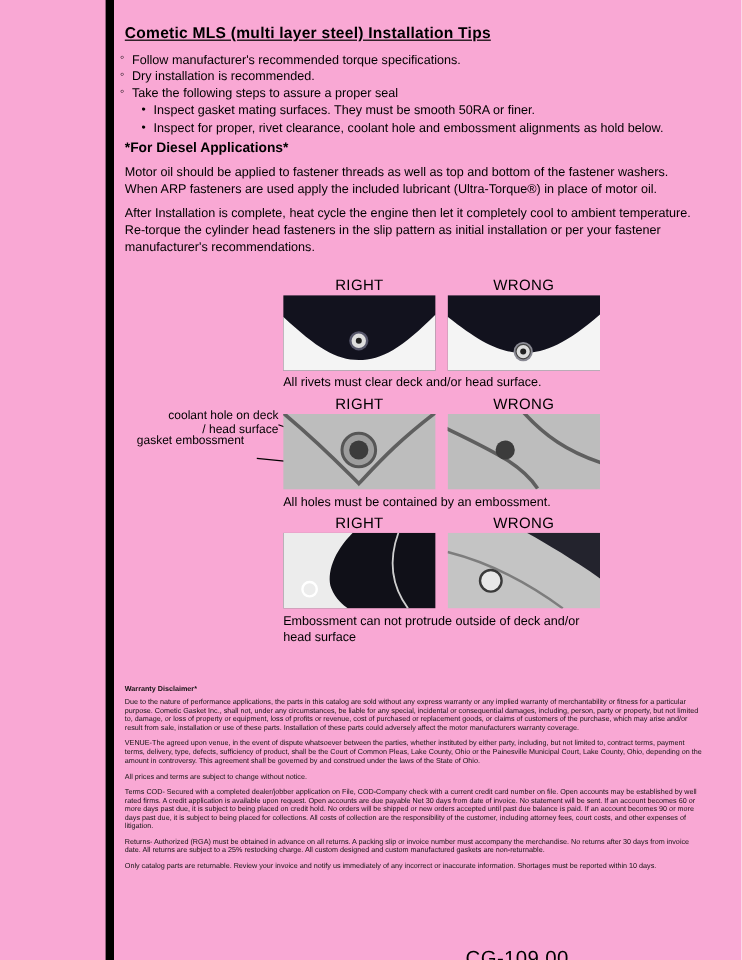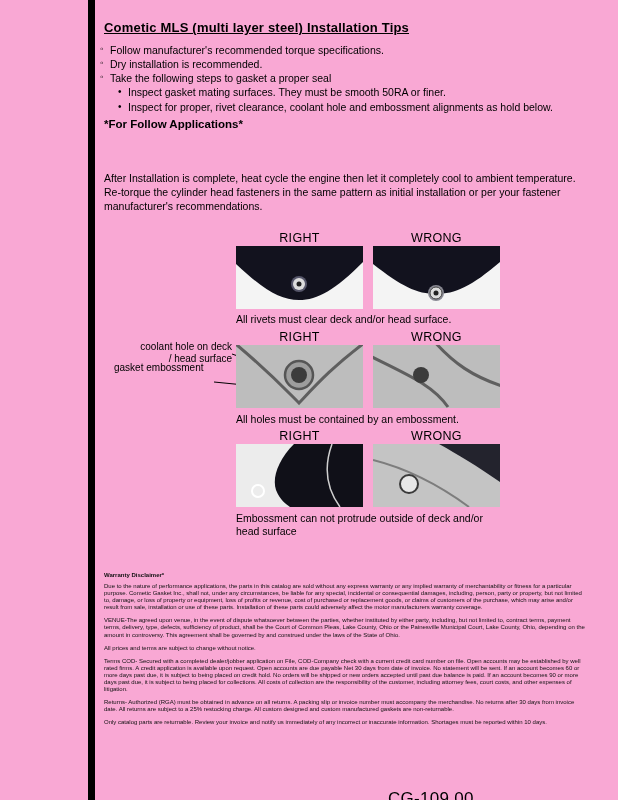--- a/index.html
+++ b/index.html
@@ -53,29 +53,30 @@
 
 <div class="page">
 
   <div class="abs spine"></div>
 
   <div class="abs title">Cometic MLS (multi layer steel) Installation Tips</div>
 
   <div class="abs tips">
     <div class="tip">Follow manufacturer's recommended torque specifications.</div>
     <div class="tip">Dry installation is recommended.</div>
-    <div class="tip">Take the following steps to gasket a proper seal</div>
+    <div class="tip">Take the following steps to assure a proper seal</div>
     <div class="subtips">
       <div class="subtip">Inspect gasket mating surfaces.  They must be smooth 50RA or finer.</div>
       <div class="subtip">Inspect for proper, rivet clearance, coolant hole and embossment alignments as hold below.</div>
     </div>
   </div>
 
-  <div class="abs diesel-heading">*For Follow Applications*</div>
-  <div class="abs para para2">After Installation is complete, heat cycle the engine then let it completely cool to ambient temperature. Re-torque the cylinder head fasteners in the same pattern as initial installation or per your fastener manufacturer's recommendations.</div>
+  <div class="abs diesel-heading">*For Diesel Applications*</div>
+  <div class="abs para para1">Motor oil should be applied to fastener threads as well as top and bottom of the fastener washers. When ARP fasteners are used apply the included lubricant (Ultra-Torque®) in place of motor oil.</div>
+  <div class="abs para para2">After Installation is complete, heat cycle the engine then let it completely cool to ambient temperature. Re-torque the cylinder head fasteners in the slip pattern as initial installation or per your fastener manufacturer's recommendations.</div>
 
   <div class="abs rw-label" style="left:236px; top:231px;">RIGHT</div>
   <div class="abs rw-label" style="left:373px; top:231px;">WRONG</div>
 
   <svg class="abs diagram-img" style="left:236px; top:246px;" viewBox="0 0 127 63">
     <rect width="127" height="63" fill="#12121e"></rect>
     <path d="M0,18 C28,44 44,54 63,54 C82,54 99,44 127,16 L127,63 L0,63 Z" fill="#f4f4f4"></path>
     <circle cx="63" cy="38" r="8" fill="#56566a"></circle>
     <circle cx="63" cy="38" r="6" fill="#dddddd"></circle>
     <circle cx="63" cy="38" r="2.5" fill="#222222"></circle>

